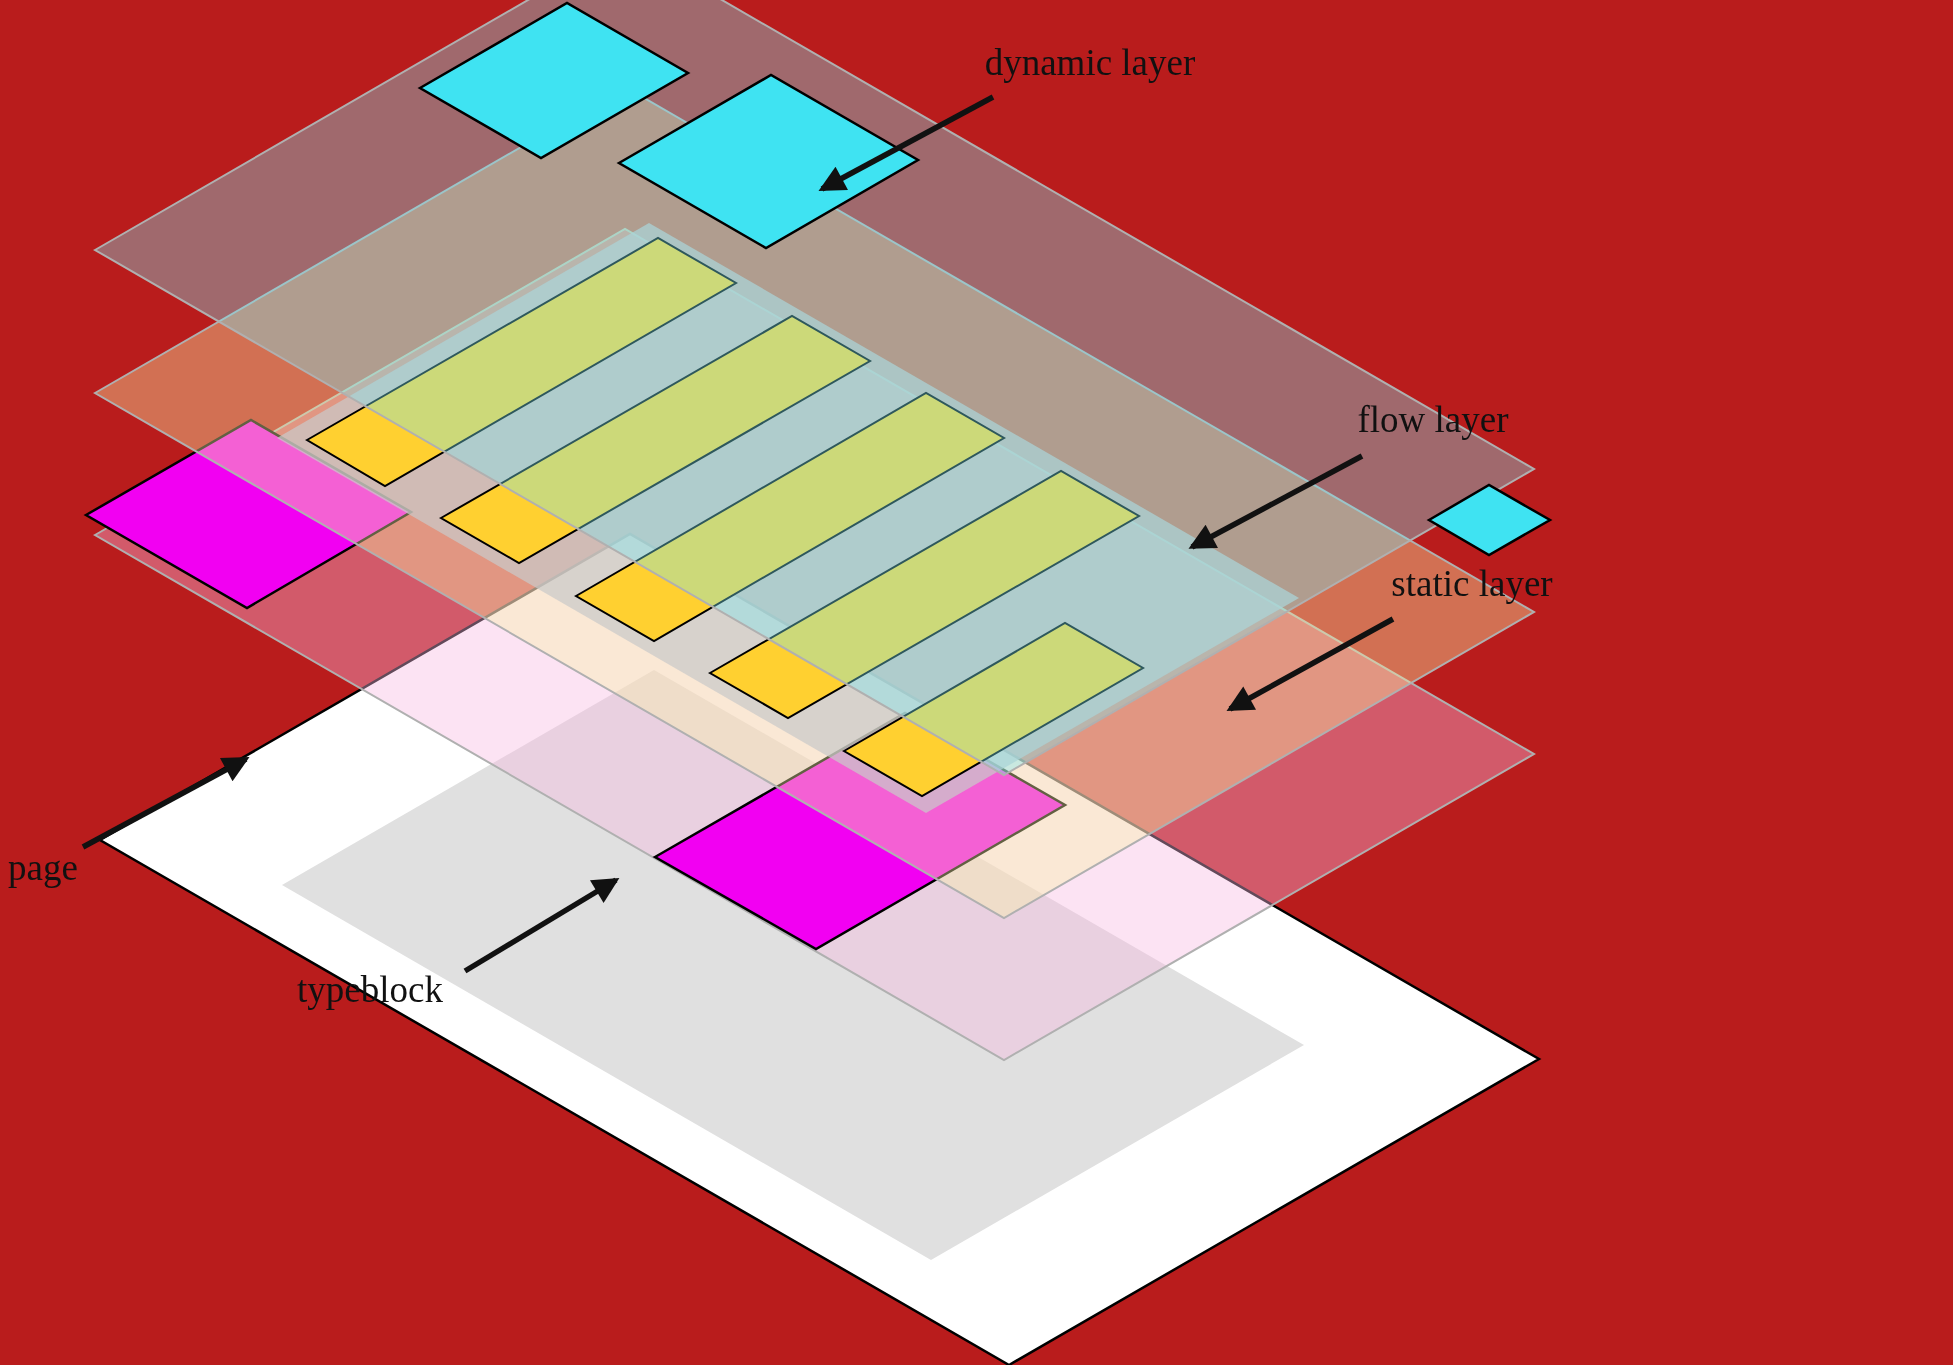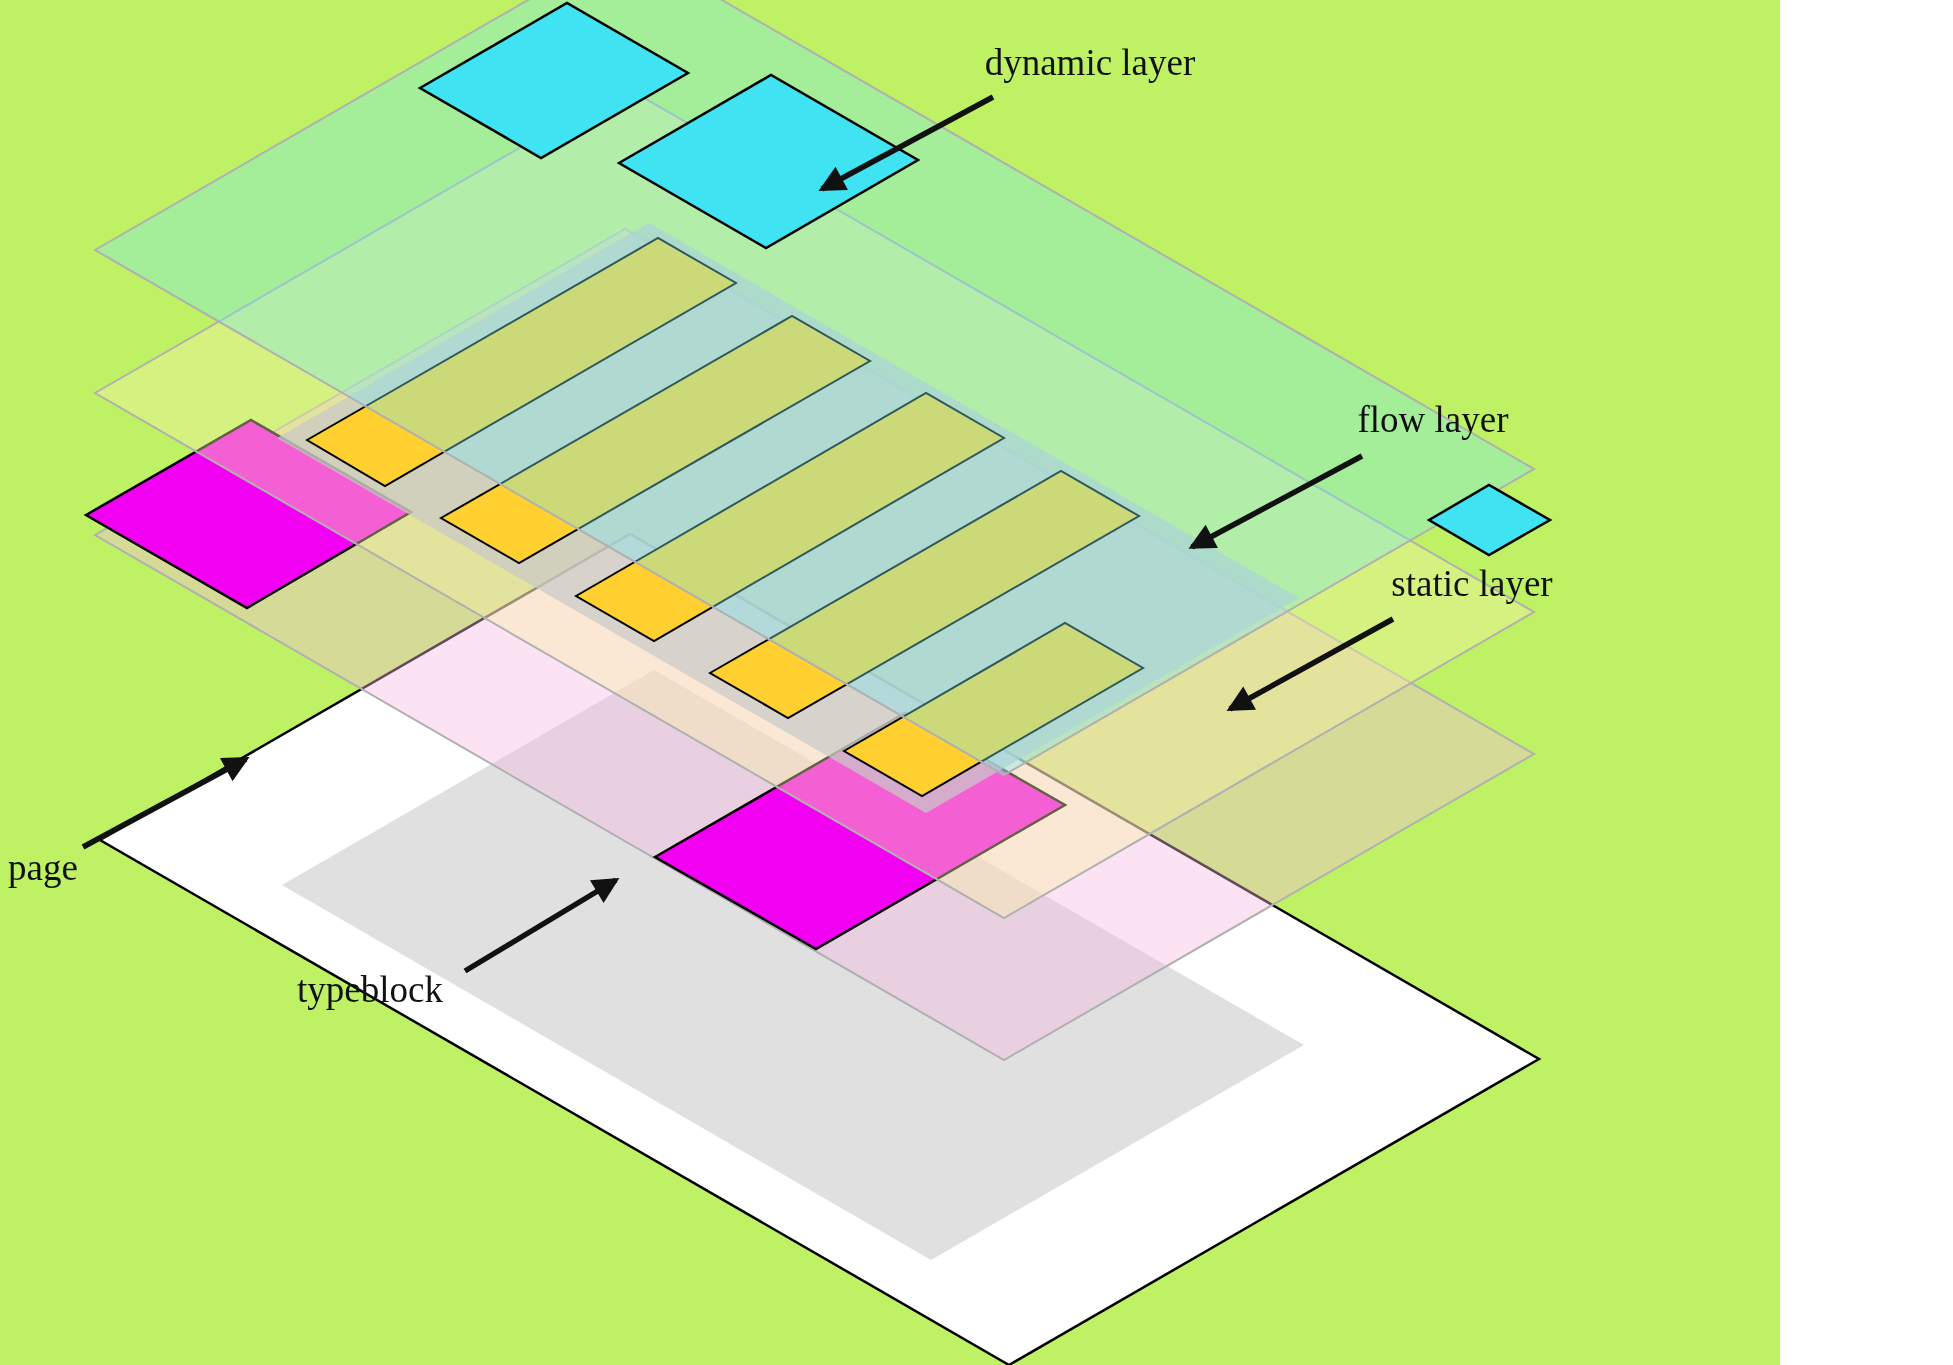--- a/index.html
+++ b/index.html
@@ -1,16 +1,16 @@
 <!DOCTYPE html>
 <html><head>
 <meta charset="utf-8">
 <style>
   html,body{margin:0;padding:0;background:#ffffff;}
-  .stage{width:1780px;height:1365px;position:relative;background:#bef264;overflow:hidden;}
+  .stage{width:1953px;height:1365px;position:relative;background:#b91c1c;overflow:hidden;}
   svg{display:block;}
   .sheet{stroke:#b0b0b0;stroke-width:2;}
   .pageoutline{stroke:#000000;stroke-width:2.5;}
   .box{stroke:#000000;stroke-width:2.5;}
   .bar{stroke:#000000;stroke-width:2;}
   .tb{stroke:none;}
   .arrow{stroke:#111111;stroke-width:5.5;fill:none;}
   text{font-family:"Liberation Serif","DejaVu Serif",serif;font-size:37px;fill:#111111;}
 </style>
 </head>

